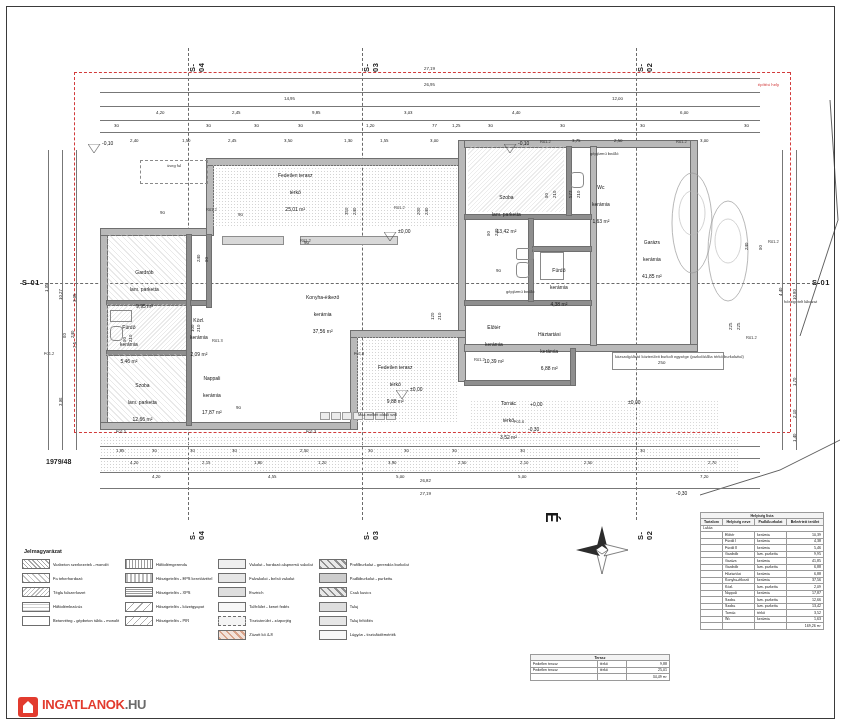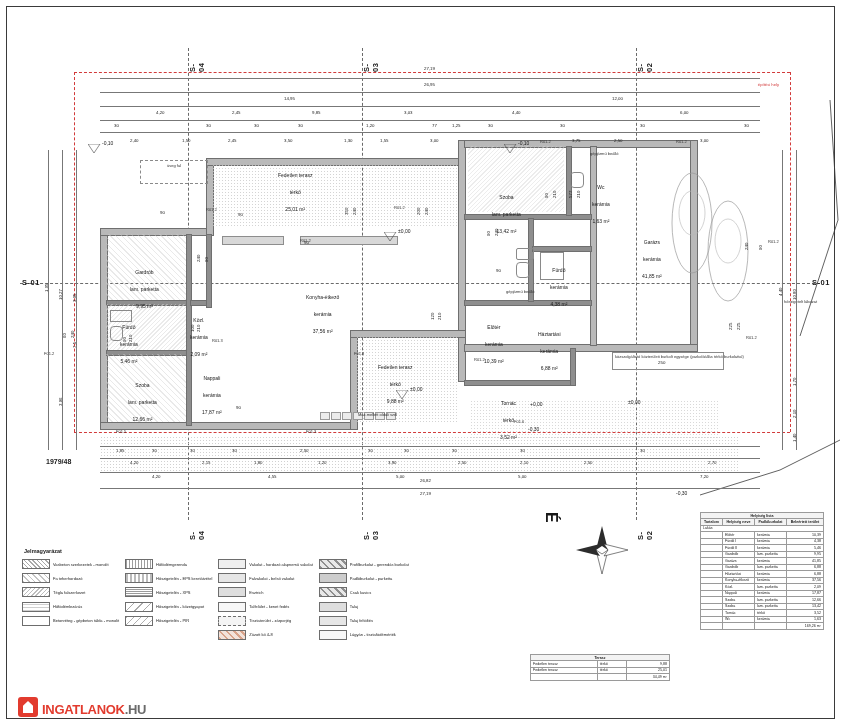--- a/index.html
+++ b/index.html
@@ -58,21 +58,21 @@
   .sw18{background:#f7f7f7;}
 
   
   .tbl{position:absolute;border-collapse:collapse;font-size:3.6px;}
   .tbl td,.tbl th{border:0.4px solid #9a9a9a;padding:0.5px 2px;line-height:1.25;white-space:nowrap;}
   .tbl th{font-weight:bold;background:#f3f3f3;}
   .tbl .r{text-align:right;}
   .tbl .c{text-align:center;}
 
   
-  .wm{position:absolute;left:18px;bottom:8px;display:flex;align-items:flex-end;height:20px;}
+  .wm{position:absolute;left:18px;bottom:8px;display:flex;align-items:flex-start;height:20px;}
   .wm .mark{width:20px;height:20px;background:#e23b2e;border-radius:3px;position:relative;}
   .wm .mark:after{content:"";position:absolute;left:5px;top:4px;width:10px;height:12px;
       background:#fff;clip-path:polygon(0 40%,50% 0,100% 40%,100% 100%,0 100%);}
   .wm .txt{font-size:13px;font-weight:bold;color:#e23b2e;margin-left:4px;letter-spacing:-0.3px;}
   .wm .txt span{color:#6a6a6a;}
 
   .compass{position:absolute;left:572px;top:522px;width:60px;height:56px;}
   .plotid{position:absolute;left:46px;top:458px;font-size:7px;font-weight:bold;}
   .epit{position:absolute;right:62px;top:82px;font-size:4.2px;color:#d23b3b;}
 </style>

